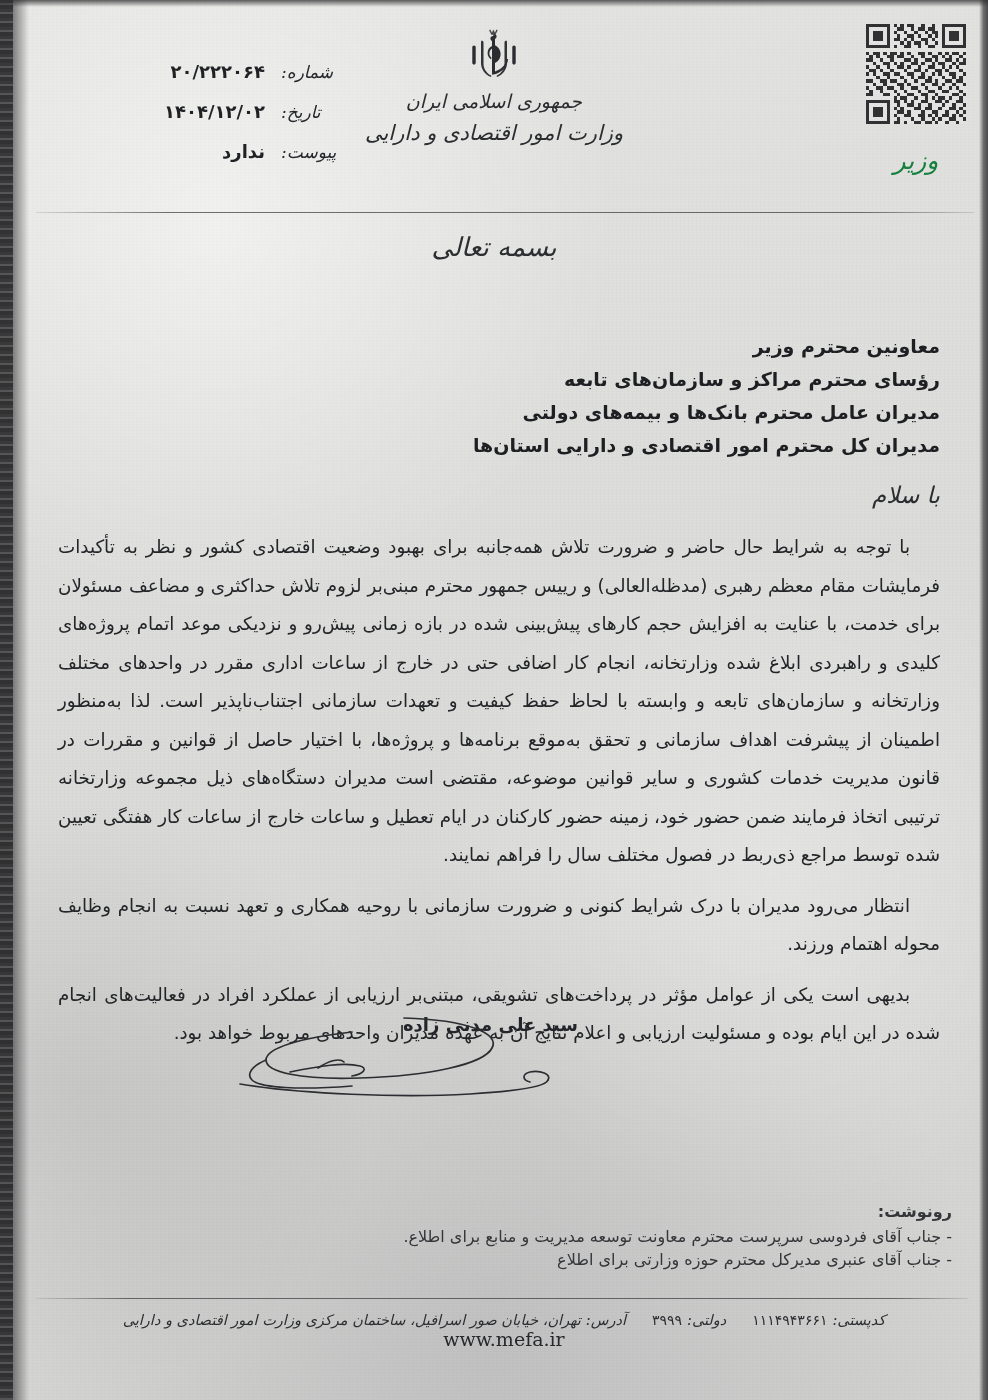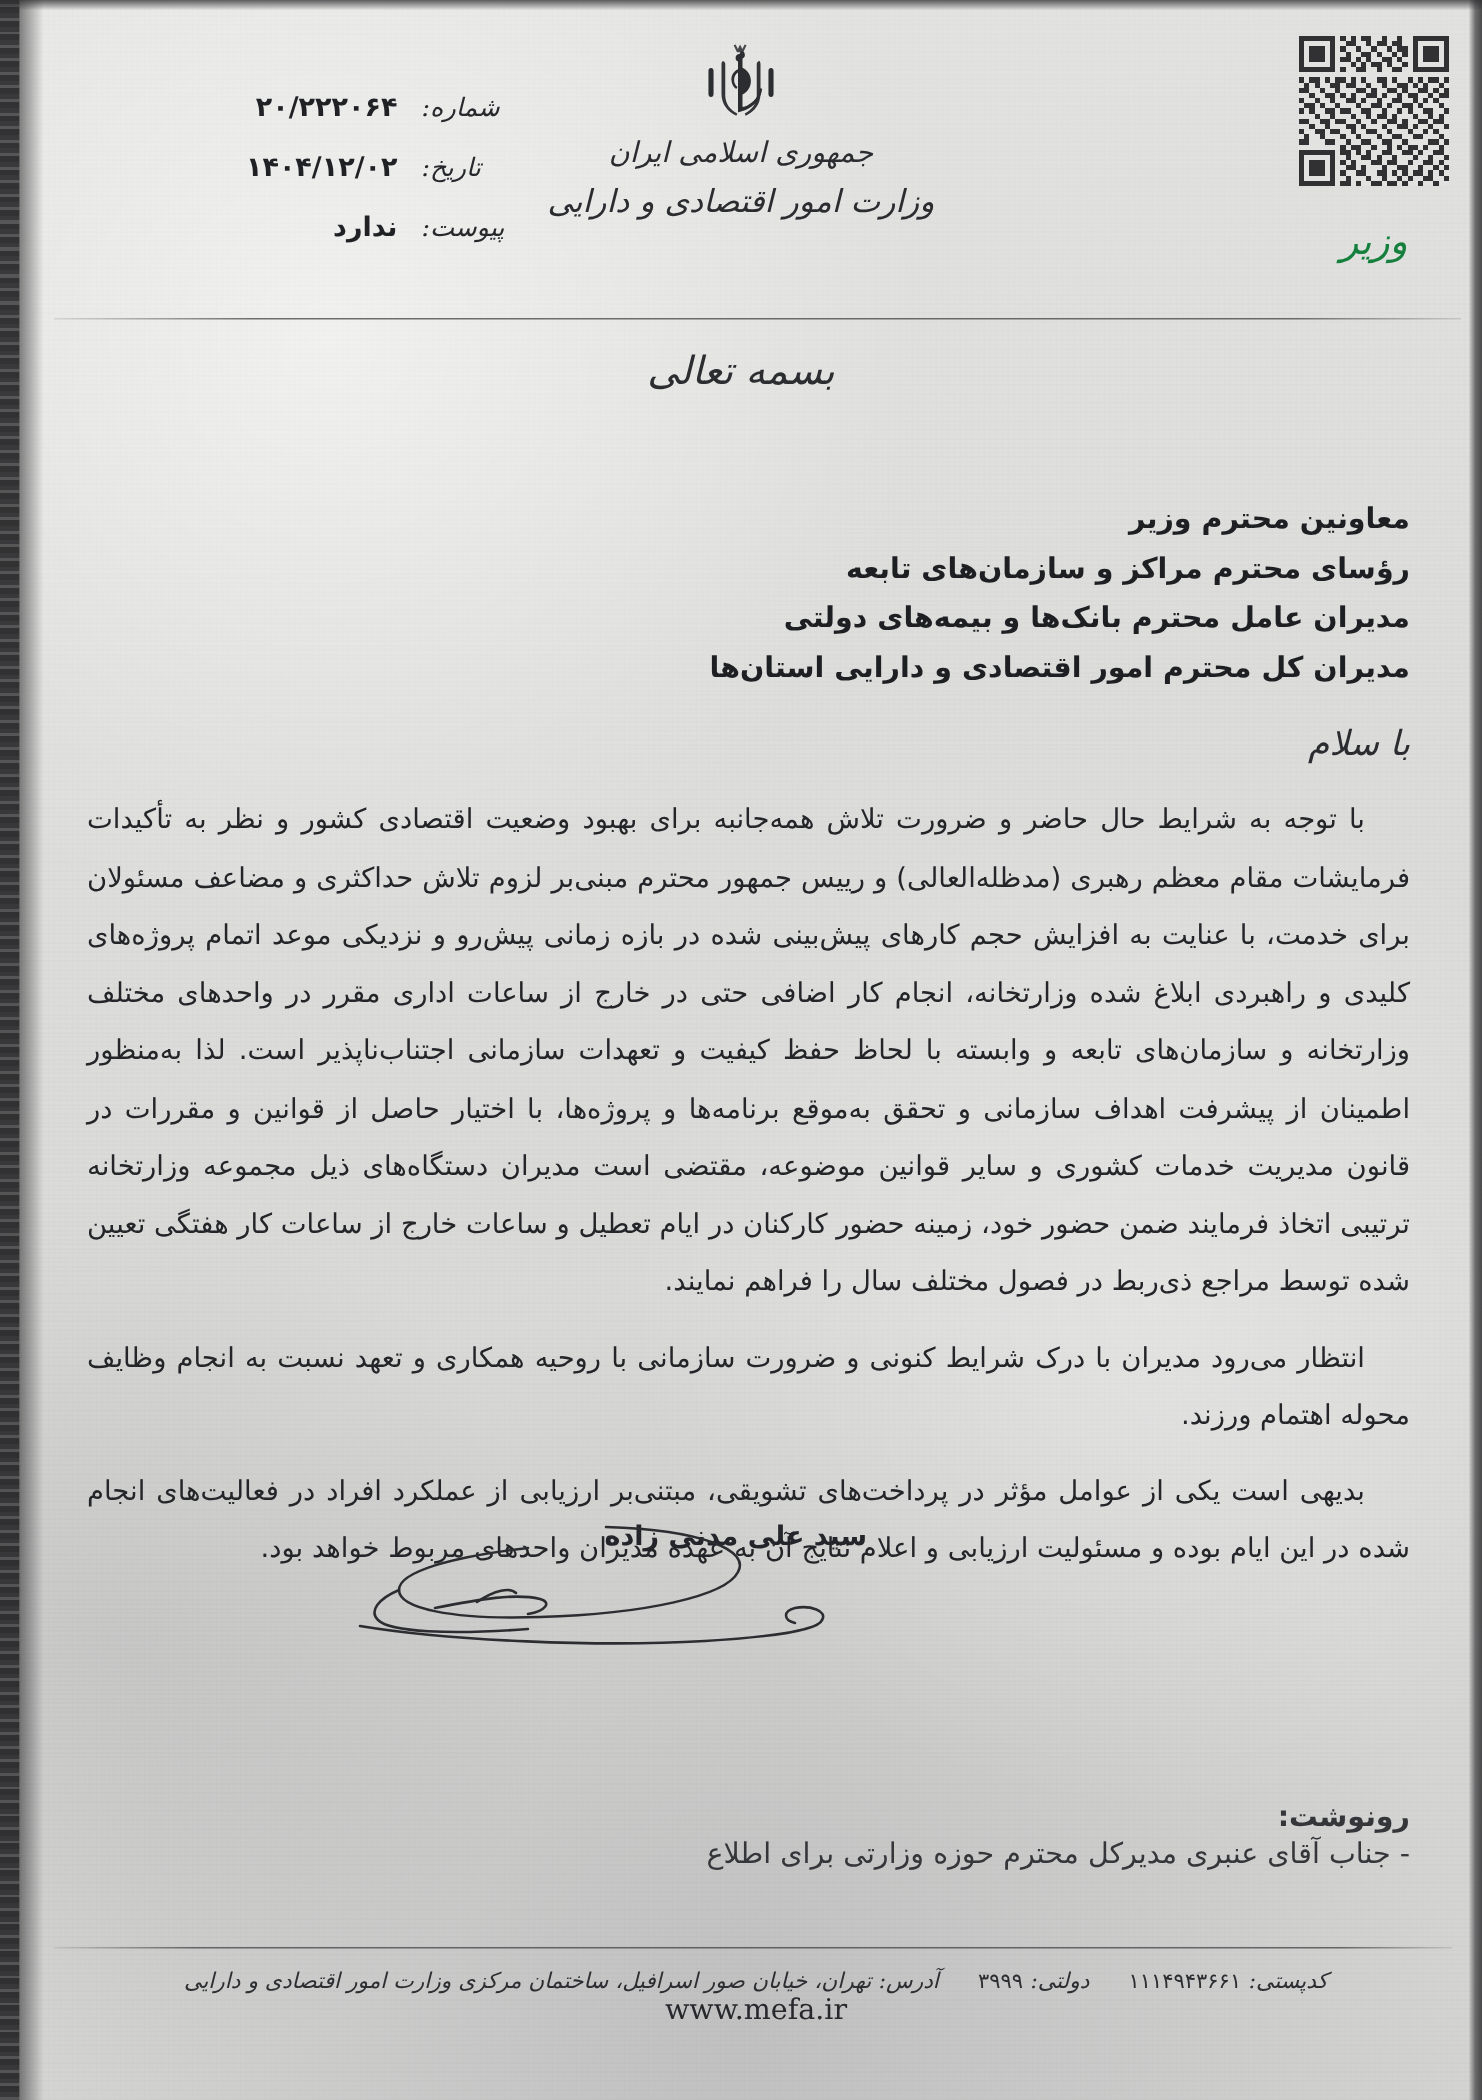--- a/index.html
+++ b/index.html
@@ -200,24 +200,24 @@
     font-size: 18px;
     font-weight: 700;
     color: #23252a;
     letter-spacing: .3px;
   }
   .sig-mark { position: absolute; left: 0; right: 0; top: 0; }
 
   
   .cc-block {
     position: absolute;
-    right: 48px;
+    right: 36px;
     top: 1200px;
     text-align: right;
-    font-size: 19px;
+    font-size: 16px;
     line-height: 23px;
     color: #34363a;
   }
   .cc-title { font-weight: 700; margin-bottom: 2px; }
 
   .footer-rule {
     position: absolute;
     left: 36px; right: 20px;
     top: 1298px;
     height: 1px;
@@ -364,20 +364,21 @@
         <path d="M240 84 C300 94 400 98 470 94 C520 91 546 86 548 80"></path>
         <path d="M548 80 C552 74 540 70 530 72 C522 74 522 80 530 82"></path>
         <path d="M290 72 C320 66 344 62 360 66 C368 68 364 74 352 76"></path>
         <path d="M318 68 C330 60 340 58 344 62"></path>
       </g>
     </svg>
   </div>
 
   <div class="cc-block">
     <div class="cc-title">رونوشت:</div>
+    <div>- جناب آقای فردوسی سرپرست محترم معاونت توسعه مدیریت و منابع برای اطلاع.</div>
     <div>- جناب آقای عنبری مدیرکل محترم حوزه وزارتی برای اطلاع</div>
   </div>
 
   <div class="footer-rule"></div>
 
   <div class="footer">
     <div class="footer-row">
       <span class="footer-seg">
         <span class="lbl">آدرس:</span>
         <span class="lbl">تهران، خیابان صور اسرافیل، ساختمان مرکزی وزارت امور اقتصادی و دارایی</span>

